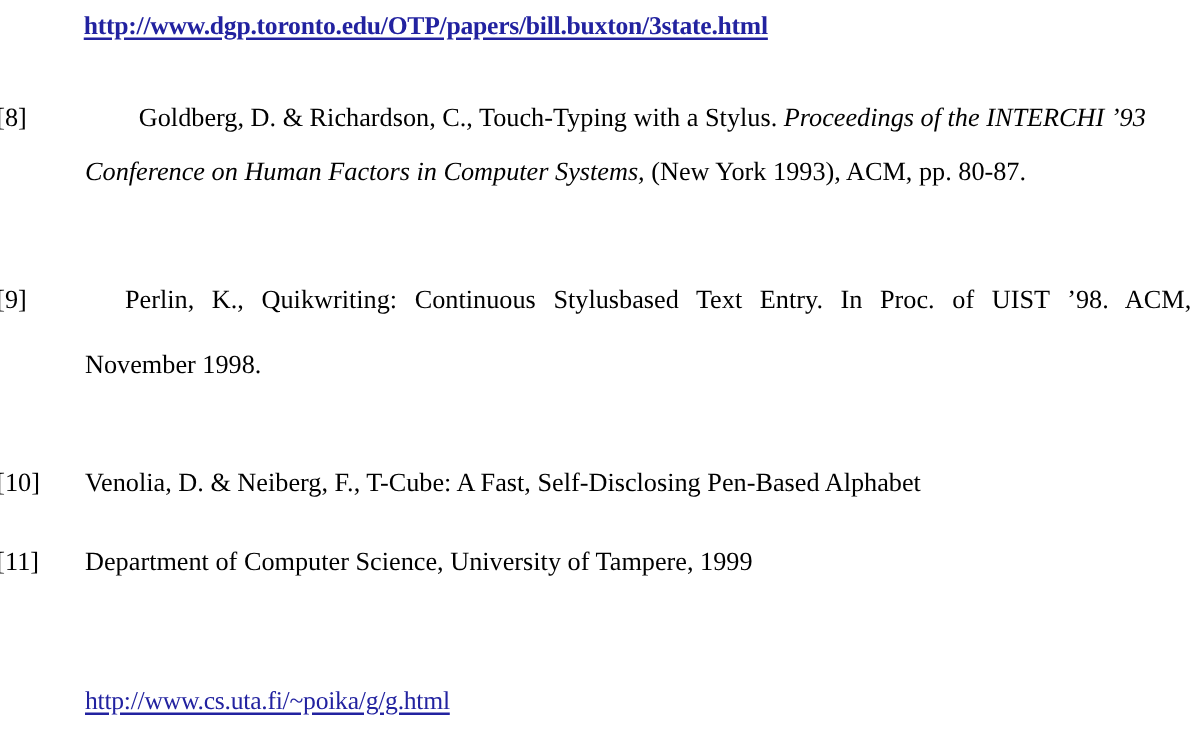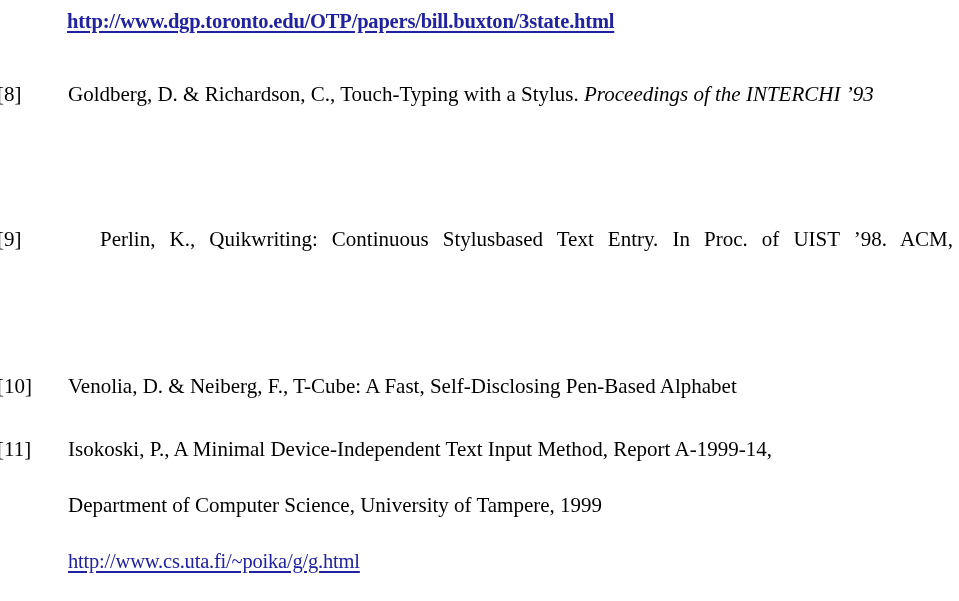--- a/index.html
+++ b/index.html
@@ -86,21 +86,21 @@
     text-align-last: justify;
     margin-left: 32px;
   }
 
   .ital {
     font-style: italic;
   }
 
   
   #ref-8   { top: 0px;   position: absolute; }
-  #ref-8 .line1 { height: 43px; }
+  #ref-8 .line1 { height: 43px; margin-left: 43px; }
   #ref-8 .line2 { height: 44px; }
 
   #ref-9   { top: 145px; position: absolute; }
   #ref-9 .line1 { height: 52px; }
 
   #ref-10  { top: 276px; position: absolute; margin-top: 16px; }
 
   #ref-11  { top: 355px; position: absolute; }
   #ref-11 .line1 { height: 56px; }
 
@@ -127,41 +127,42 @@
   <div class="top-link-row">
     <a class="url-link" href="#">http://www.dgp.toronto.edu/OTP/papers/bill.buxton/3state.html</a>
   </div>
 
   <div class="refs">
 
     <div class="ref" id="ref-8">
       <div class="ref-label">[8]</div>
       <div class="ref-body">
         <div class="ref-line line1"><span>Goldberg, D. &amp; Richardson, C., Touch-Typing with a Stylus. </span><span class="ital">Proceedings of the INTERCHI ’93</span></div>
+        <div class="ref-line line2"><span class="ital">Conference on Human Factors in Computer Systems,</span><span> (New York 1993), ACM, pp. 80-87.</span></div>
       </div>
     </div>
 
     <div class="ref" id="ref-9">
       <div class="ref-label">[9]</div>
       <div class="ref-body">
         <div class="ref-line justify line1">Perlin, K., Quikwriting: Continuous Stylusbased Text Entry. In Proc. of UIST ’98. ACM,</div>
+        <div class="ref-line">November 1998.</div>
       </div>
     </div>
 
     <div class="ref" id="ref-10">
       <div class="ref-label">[10]</div>
       <div class="ref-body">
         <div class="ref-line">Venolia, D. &amp; Neiberg, F., T-Cube: A Fast, Self-Disclosing Pen-Based Alphabet</div>
       </div>
     </div>
 
     <div class="ref" id="ref-11">
       <div class="ref-label">[11]</div>
       <div class="ref-body">
-        <div class="ref-line line1">Isokoski, P., A Minimal Device-Independent Text Input Method, Report A-1999-14,</div>
         <div class="ref-line">Department of Computer Science, University of Tampere, 1999</div>
       </div>
     </div>
 
   </div>
 
   <div class="bottom-link-row">
     <a class="url-link" href="#">http://www.cs.uta.fi/~poika/g/g.html</a>
   </div>
 

